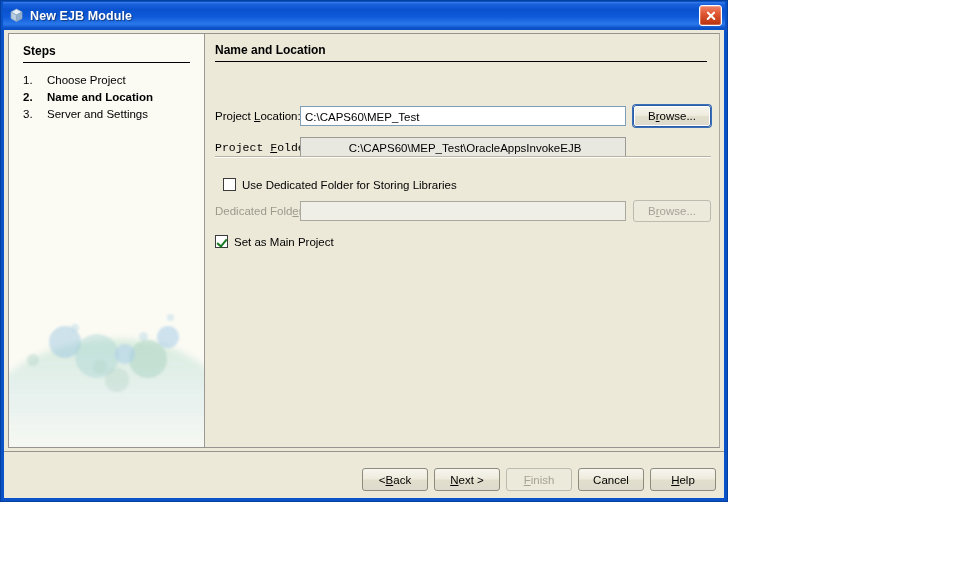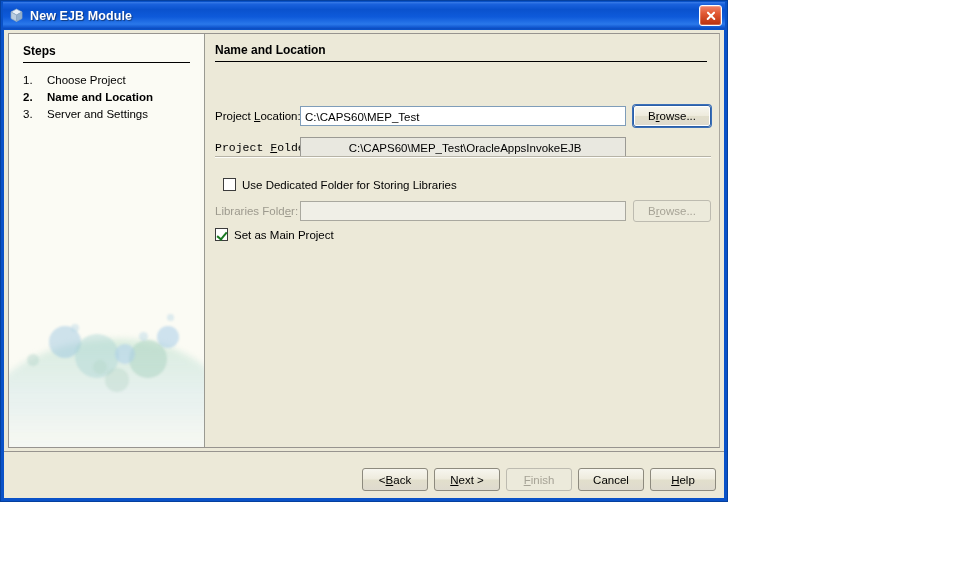--- a/index.html
+++ b/index.html
@@ -421,30 +421,30 @@
           </div>
 
           <div class="sep-rule"></div>
 
           <div class="cb-row" style="left:10px; top:144px;margin-left:8px;">
             <span class="checkbox"></span>
             <span class="cb-label">Use Dedicated Folder for Storing Libraries</span>
           </div>
 
           <div class="field-row" style="left:10px; top:167px; width:512px;">
-            <span class="field-label disabled" style="width:85px;"><span>Libraries Fold</span><span class="mn">e</span><span>r:</span></span>
+            <span class="field-label disabled" style="width:85px;"><span>Dedicated Fold</span><span class="mn">e</span><span>r:</span></span>
             <span class="txtbox disabled" style="width:326px;"></span>
             <span class="btn disabled" style="width:78px; margin-left:7px;">
                 <span>B</span>
                 <span class="mn">r</span>
                 <span>owse...</span>
               </span>
           </div>
 
-          <div class="cb-row" style="left:10px; top:194px;">
+          <div class="cb-row" style="left:10px; top:201px;">
             <span class="checkbox checked"></span>
             <span class="cb-label">Set as Main Project</span>
           </div>
 
         </div>
       </div>
 
       <div class="button-bar">
         <span class="btn" style="left:358px; width:66px;">
             <span>&lt; </span>

